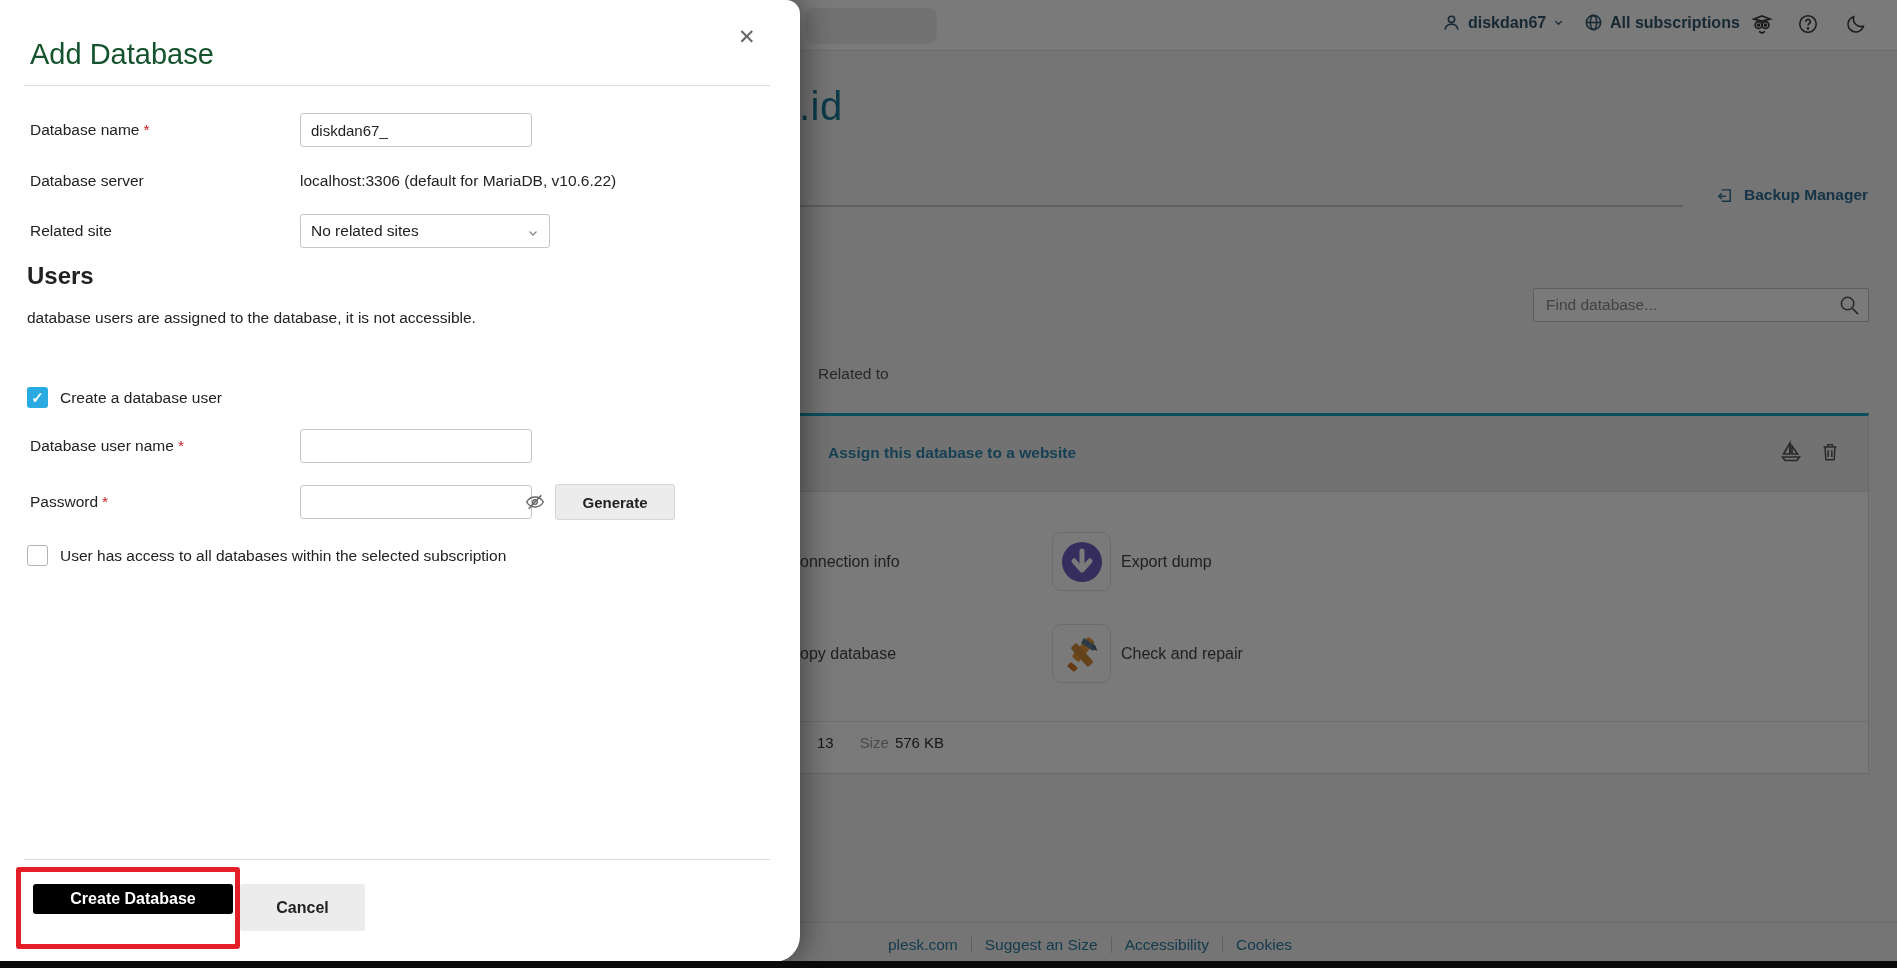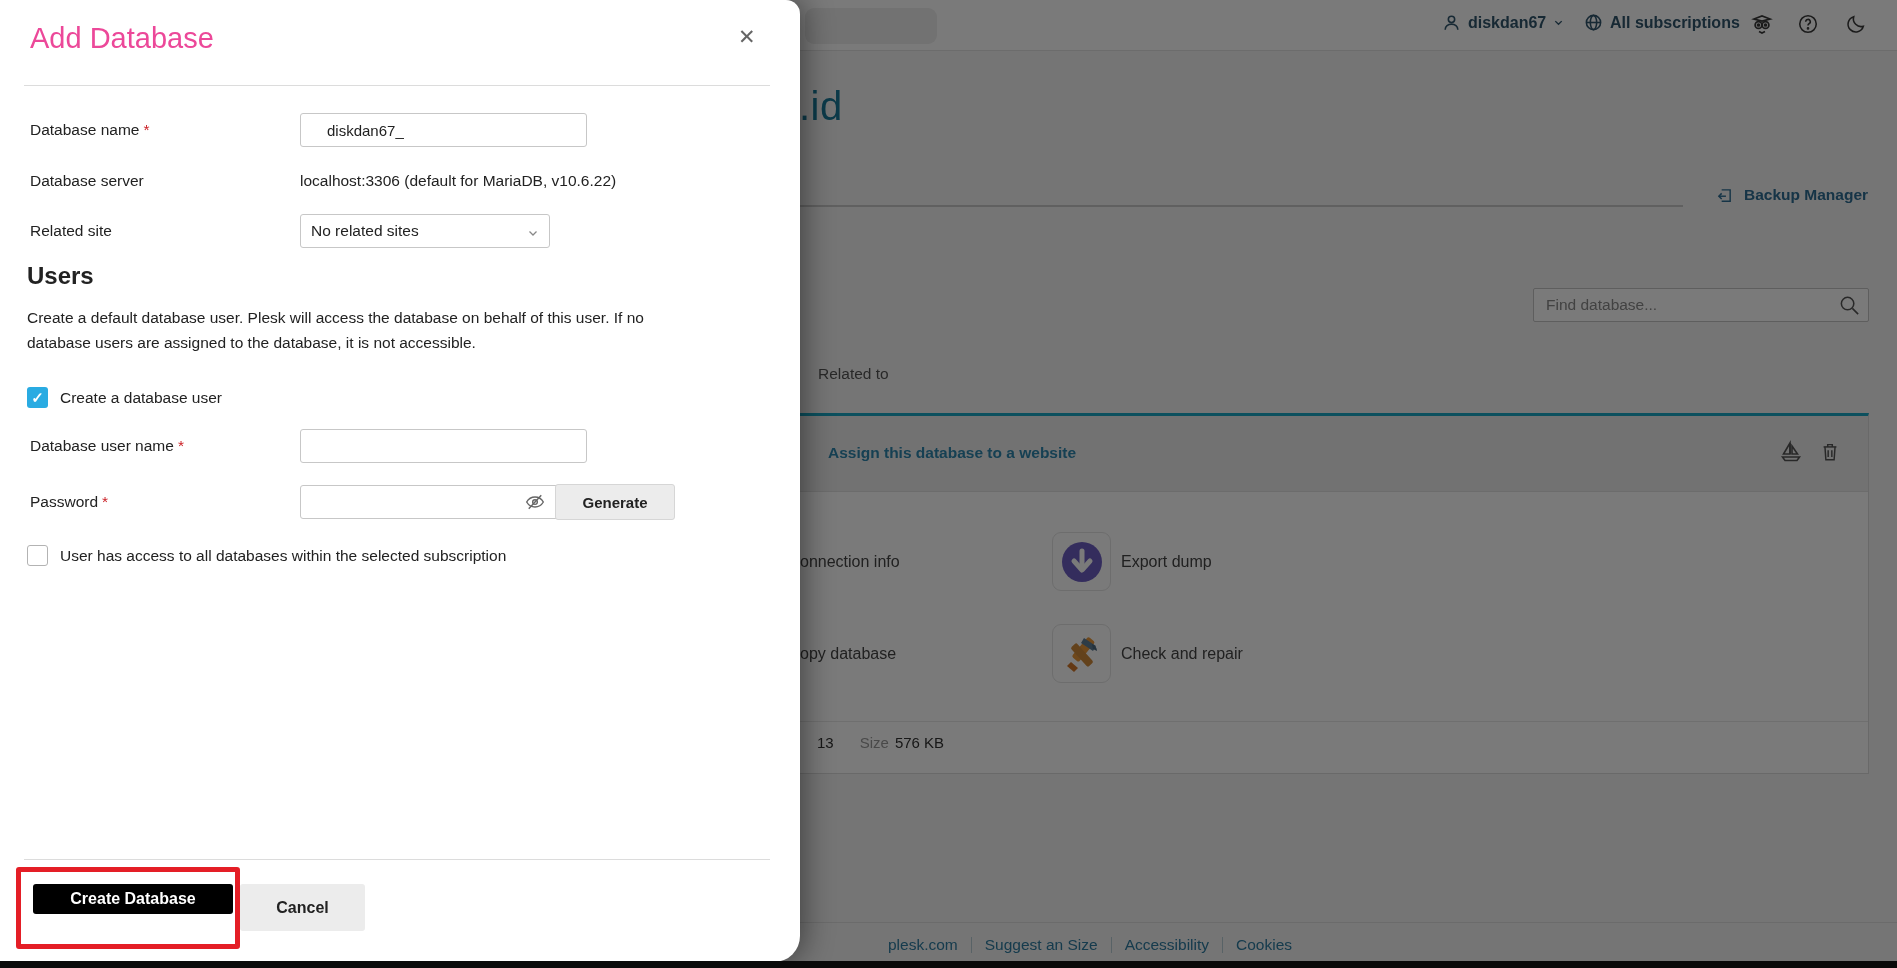--- a/index.html
+++ b/index.html
@@ -60,31 +60,31 @@
   #app-footer a { color:#2e7ca1; text-decoration:none; padding:0 13px; cursor:pointer; }
   .foot-sep { width:1px; height:16px; background:#b9cdd6; }
 
   
   #overlay { position:absolute; left:0; top:0; width:1897px; height:962px;
              background:rgba(0,0,0,0.52); z-index:10; }
 
   
   #modal { position:absolute; left:0; top:0; width:800px; height:962px; background:#fff;
            border-radius:0 14px 26px 0; box-shadow:4px 0 30px rgba(0,0,0,.45); z-index:20; }
-  #modal-title { position:absolute; left:30px; top:22px; font-size:29px; font-weight:500;
-                 color:#ec4899; }
+  #modal-title { position:absolute; left:30px; top:38px; font-size:29px; font-weight:500;
+                 color:#14532d; }
   #modal-close { position:absolute; left:738px; top:26px; font-size:21px; color:#666;
                  cursor:pointer; line-height:1; }
   .m-divider { position:absolute; left:24px; width:746px; height:1px; background:#dcdcdc; }
   #div-top { top:85px; } #div-bottom { top:859px; }
 
   .m-label { position:absolute; left:30px; font-size:15.5px; color:#222; line-height:34px; }
   .req { color:#cb2026; margin-left:4px; }
-  .m-input { position:absolute; left:300px; width:287px; height:34px;
-             border:1px solid #c7c7c7; border-radius:3px; padding:0 26px; font-size:15px;
+  .m-input { position:absolute; left:300px; width:232px; height:34px;
+             border:1px solid #c7c7c7; border-radius:3px; padding:0 10px; font-size:15px;
              color:#222; outline:none; font-family:"Liberation Sans",sans-serif; }
   .m-static { position:absolute; left:300px; font-size:15.5px; color:#222; line-height:34px; }
   .m-select { position:absolute; left:300px; width:250px; height:34px;
               border:1px solid #c7c7c7; border-radius:3px; background:#fff;
               font-size:15.5px; color:#222; line-height:32px; padding:0 10px; cursor:pointer; }
   .m-select svg { position:absolute; right:10px; top:12px; }
 
   #users-heading { position:absolute; left:27px; top:262px; font-size:24px; font-weight:600;
                    color:#222; }
   #users-desc { position:absolute; left:27px; top:305px; font-size:15.5px; color:#222;
@@ -272,21 +272,20 @@
   <div class="m-label" style="top:214px;">Related site</div>
   <div class="m-select" style="top:214px;">
     <span>No related sites</span>
     <svg width="12" height="12" viewBox="0 0 24 24" fill="none" stroke="#888" stroke-width="2.5">
         <polyline points="5,9 12,16 19,9"></polyline>
       </svg>
   </div>
 
   <div id="users-heading">Users</div>
   <div id="users-desc">
-    <div>Create a default database user. Plesk will access the database on behalf of this user. If no</div>
     <div>database users are assigned to the database, it is not accessible.</div>
   </div>
 
   <div class="cb-row" style="top:387px;">
     <span class="cb checked">✓</span>
     <span class="cb-label">Create a database user</span>
   </div>
 
   <div class="m-label" style="top:429px;">
     <span>Database user name</span><span class="req">*</span>

